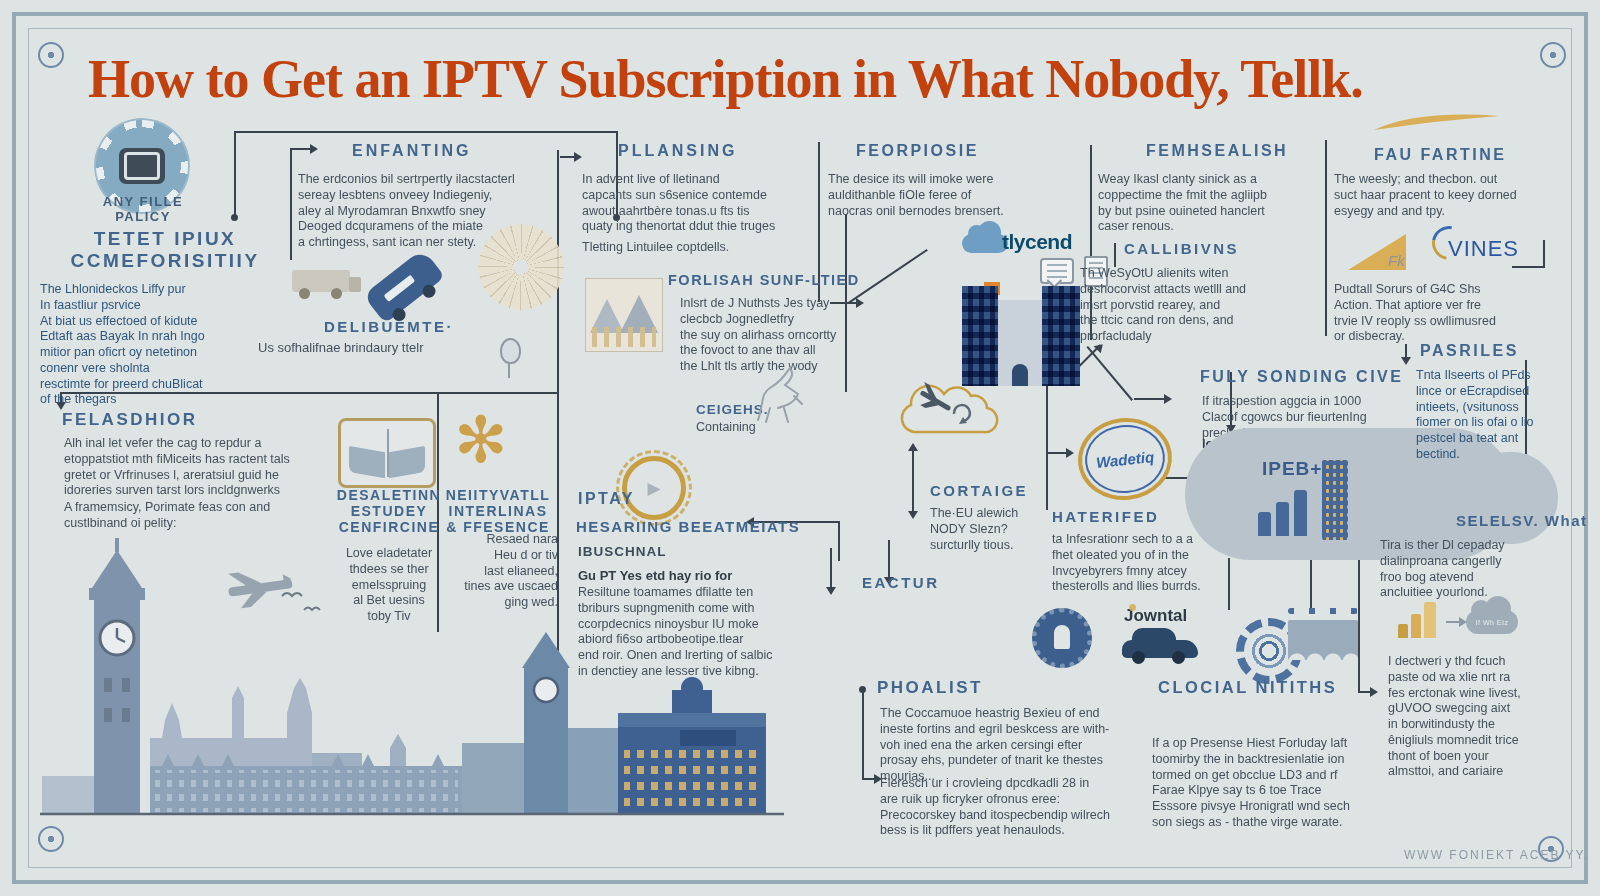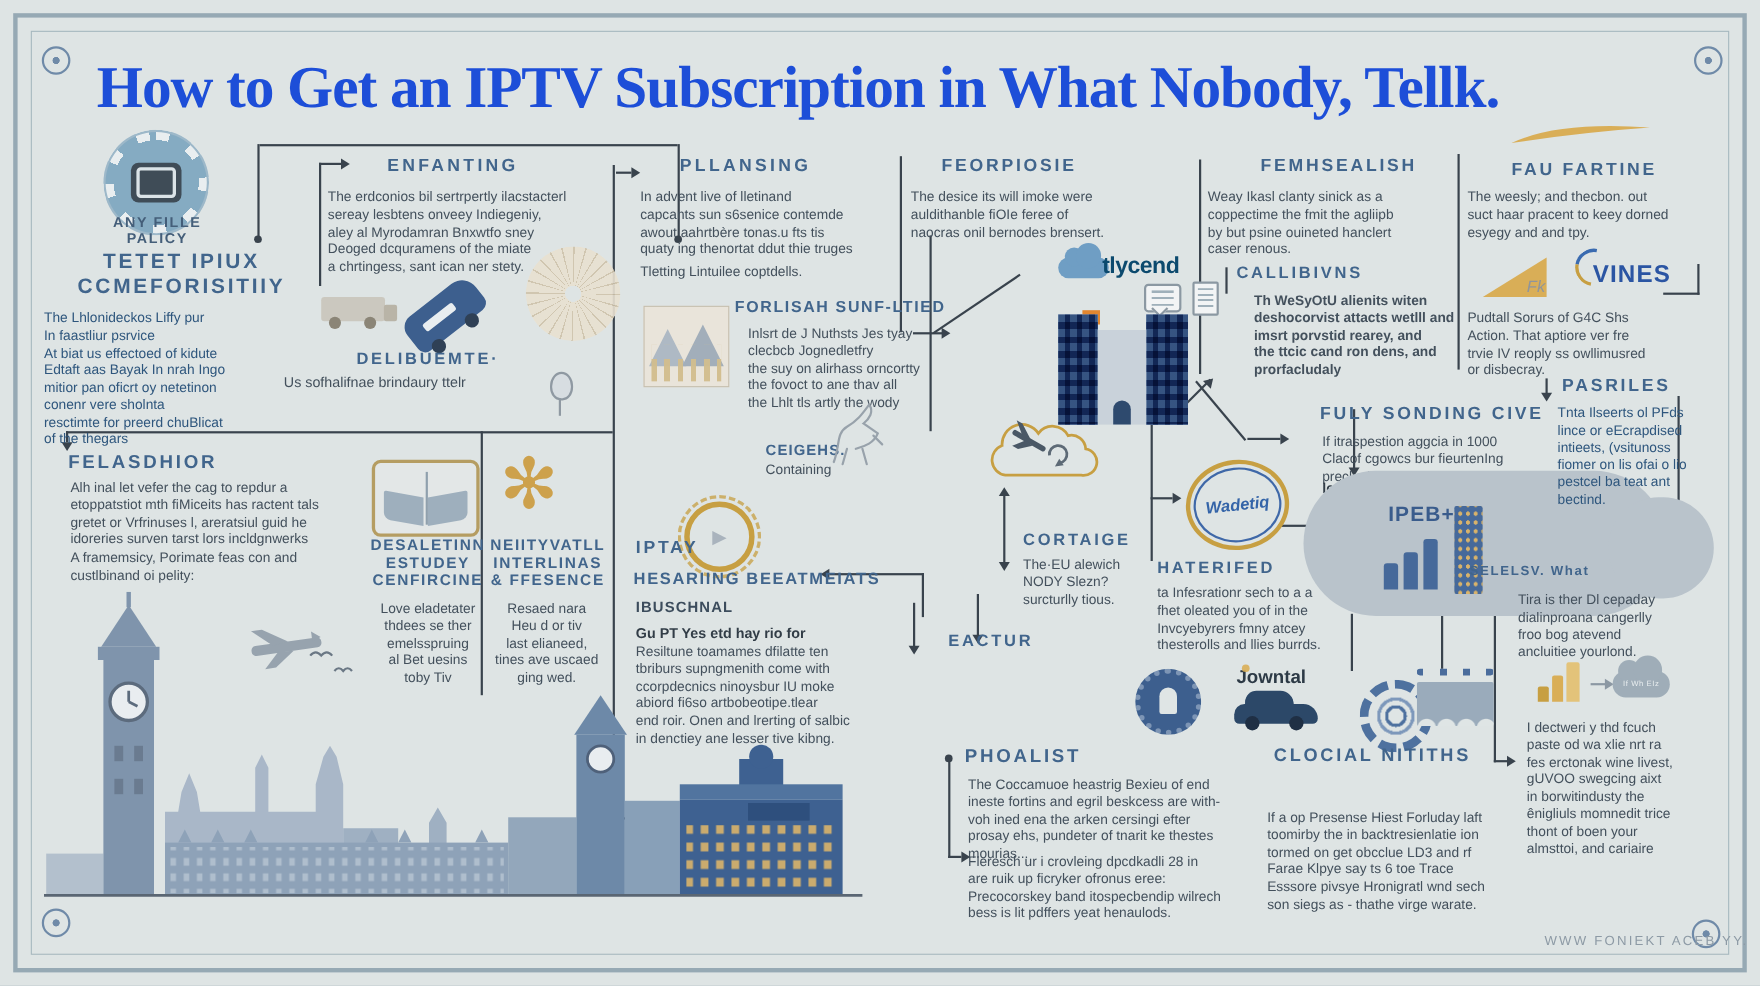--- a/index.html
+++ b/index.html
@@ -5,21 +5,21 @@
   html,body{margin:0;padding:0;background:#c6cfd3;}
   #poster{position:relative;width:1600px;height:896px;background:#dee4e4;overflow:hidden;
     font-family:"Liberation Sans",sans-serif;color:#43505c;}
   .abs{position:absolute;}
   
   .frame-outer{position:absolute;inset:12px;border:4px solid #96a9b4;pointer-events:none;}
   .frame-inner{position:absolute;inset:28px;border:1px solid #a7b8bf;pointer-events:none;}
   .corner{position:absolute;width:22px;height:22px;border:2px solid #6f8aa8;border-radius:50%;
     background:radial-gradient(circle at 50% 50%, #6f8aa8 0 3px, transparent 3.5px);}
   
-  .h1{font-family:"Liberation Serif",serif;font-size:54px;font-weight:600;color:#1d4ed8;letter-spacing:-1px;white-space:nowrap;}
+  .h1{font-family:"Liberation Serif",serif;font-size:54px;font-weight:600;color:#c2410c;letter-spacing:-1px;white-space:nowrap;}
   .sec-h{font-weight:bold;color:#41658c;letter-spacing:2.5px;font-size:16px;white-space:pre-line;}
   .txt{font-size:12.5px;line-height:1.26;color:#43505c;white-space:pre-line;}
   .blue{color:#2e567d;}
   .bold{font-weight:bold;color:#323d47;}
   .ctr{text-align:center;}
   .wm{font-size:12px;letter-spacing:2px;color:#8d9aa5;}
   
   .hline{position:absolute;height:2px;background:#39434d;}
   .vline{position:absolute;width:2px;background:#39434d;}
   .diag{position:absolute;height:2px;background:#39434d;transform-origin:0 0;}
@@ -94,21 +94,21 @@
   .car{position:absolute;width:76px;height:18px;background:#2c4868;border-radius:10px 14px 5px 5px;}
   .car:before{content:"";position:absolute;left:10px;top:-11px;width:44px;height:12px;background:#2c4868;border-radius:12px 14px 0 0;box-shadow:0 -1px 0 #2c4868;}
   .car:after{content:"";position:absolute;left:10px;bottom:-6px;width:13px;height:13px;background:#1f2f44;border-radius:50%;box-shadow:40px 0 0 #1f2f44;}
   .gear{position:absolute;width:50px;height:50px;border:8px dashed #4e719f;border-radius:50%;
     background:radial-gradient(circle,#dfe5e5 0 7px,#4e719f 7px 10px,transparent 10px 14px,#7d98bb 14px 17px,transparent 17px);}
   .aqua{position:absolute;width:70px;height:40px;background:#9aabbb;border-radius:2px;
     background-image:radial-gradient(circle at 9px 42px,#dfe5e5 8px,transparent 9px);background-size:18px 100%;background-repeat:repeat-x;}
   .aqua-dots{position:absolute;width:70px;height:6px;background:repeating-linear-gradient(90deg,#4a6c9c 0 6px,transparent 6px 21px);border-radius:3px;}
   .fktri{position:absolute;width:0;height:0;border-left:58px solid transparent;border-bottom:36px solid #d9ae57;}
   .fktxt{position:absolute;font-size:15px;font-style:italic;color:#8f959c;}
-  .vines{position:absolute;font-weight:bold;font-size:22px;color:#2b55a3;letter-spacing:1px;}
+  .vines{position:absolute;font-weight:normal;font-size:22px;color:#2b55a3;letter-spacing:1px;}
   .vines:before{content:"";position:absolute;left:-16px;top:-10px;width:28px;height:28px;border:3px solid transparent;border-top-color:#3a6bb0;border-left-color:#c79f42;border-radius:50%;transform:rotate(-35deg);}
   .goldbars{position:absolute;display:flex;align-items:flex-end;gap:3px;}
   .goldbars i{display:block;border-radius:2px 2px 0 0;}
   .docicon{position:absolute;width:20px;height:27px;background:#f2f4f5;border:2px solid #8b98a2;border-radius:2px;}
   .docicon:after{content:"";position:absolute;inset:4px 3px;background:repeating-linear-gradient(#9fb0ba 0 2px,transparent 2px 5px);}
   .jgold:after{content:"";position:absolute;left:5px;top:-2px;width:7px;height:7px;background:#d9ae57;border-radius:50%;opacity:.9;}
 </style>
 </head>
 <body>
 
@@ -228,21 +228,21 @@
 CENFIRCINE</div>
   <div class="abs txt ctr" style="left:326px;top:546px;width:126px;">Love eladetater
 thdees se ther
 emelsspruing
 al Bet uesins
 toby Tiv</div>
   <div class="star-gold" style="left:454px;top:408px;">✻</div>
   <div class="abs sec-h ctr" style="left:440px;top:487px;width:116px;font-size:14px;letter-spacing:1.5px;">NEIITYVATLL
 INTERLINAS
 &amp; FFESENCE</div>
-  <div class="abs txt ctr" style="left:436px;top:546px;width:122px;">Resaed nara
+  <div class="abs txt ctr" style="left:436px;top:532px;width:122px;text-align:right;">Resaed nara
 Heu d or tiv
 last elianeed,
 tines ave uscaed
 ging wed.</div>
 
   <div class="abs sec-h" style="left:618px;top:142px;letter-spacing:3px;">PLLANSING</div>
   <div class="abs txt" style="left:582px;top:172px;width:252px;">In advent live of lletinand
 capcants sun s6senice contemde
 awout aahrtbère tonas.u fts tis
 quaty ing thenortat ddut thie truges</div>
@@ -317,21 +317,21 @@
 Precocorskey band itospecbendip wilrech
 bess is lit pdffers yeat henaulods.</div>
 
   <div class="abs sec-h" style="left:1146px;top:142px;">FEMHSEALISH</div>
   <div class="abs txt" style="left:1098px;top:172px;width:235px;">Weay Ikasl clanty sinick as a
 coppectime the fmit the agliipb
 by but psine ouineted hanclert
 caser renous.</div>
   <div class="docicon" style="left:1084px;top:256px;"></div>
   <div class="abs sec-h" style="left:1124px;top:240px;font-size:15px;">CALLIBIVNS</div>
-  <div class="abs txt" style="left:1140px;top:266px;width:225px;font-weight:bold;">Th WeSyOtU alienits witen
+  <div class="abs txt" style="left:1080px;top:266px;width:225px;">Th WeSyOtU alienits witen
 deshocorvist attacts wetlll and
 imsrt porvstid rearey, and
 the ttcic cand ron dens, and
 prorfacludaly</div>
   <div class="abs sec-h" style="left:1200px;top:368px;">FULY SONDING CIVE</div>
   <div class="abs txt" style="left:1202px;top:394px;width:235px;">If itraspestion aggcia in 1000
 Clacof cgowcs bur fieurtenIng
 preclual the gourttat the</div>
   <div class="abs txt bold" style="left:1202px;top:436px;width:235px;font-size:13px;">leork or teuf opoors lieue.</div>
   <div class="ipebcloud" style="left:1185px;top:428px;width:330px;height:132px;"></div>
@@ -379,21 +379,21 @@
 Action. That aptiore ver fre
 trvie IV reoply ss owllimusred
 or disbecray.</div>
   <div class="abs sec-h" style="left:1420px;top:342px;">PASRILES</div>
   <div class="abs txt blue" style="left:1416px;top:368px;width:140px;">Tnta Ilseerts ol PFds
 lince or eEcrapdised
 intieets, (vsitunoss
 fiomer on lis ofai o lio
 pestcel ba teat ant
 bectind.</div>
-  <div class="abs sec-h" style="left:1336px;top:512px;font-size:12px;letter-spacing:1.5px;">SELELSV. What</div>
+  <div class="abs sec-h" style="left:1456px;top:512px;font-size:15px;letter-spacing:1.5px;">SELELSV. What</div>
   <div class="abs txt" style="left:1380px;top:538px;width:180px;">Tira is ther Dl cepaday
 dialinproana cangerlly
 froo bog atevend
 ancluitiee yourlond.</div>
   <div class="goldbars" style="left:1398px;top:602px;">
     <i style="width:10px;height:14px;background:#c79f42;"></i>
     <i style="width:10px;height:24px;background:#d9ae57;"></i>
     <i style="width:12px;height:36px;background:#e3c37a;"></i>
   </div>
   <div class="hline" style="left:1446px;top:621px;width:14px;background:#8c98a3;"></div>

